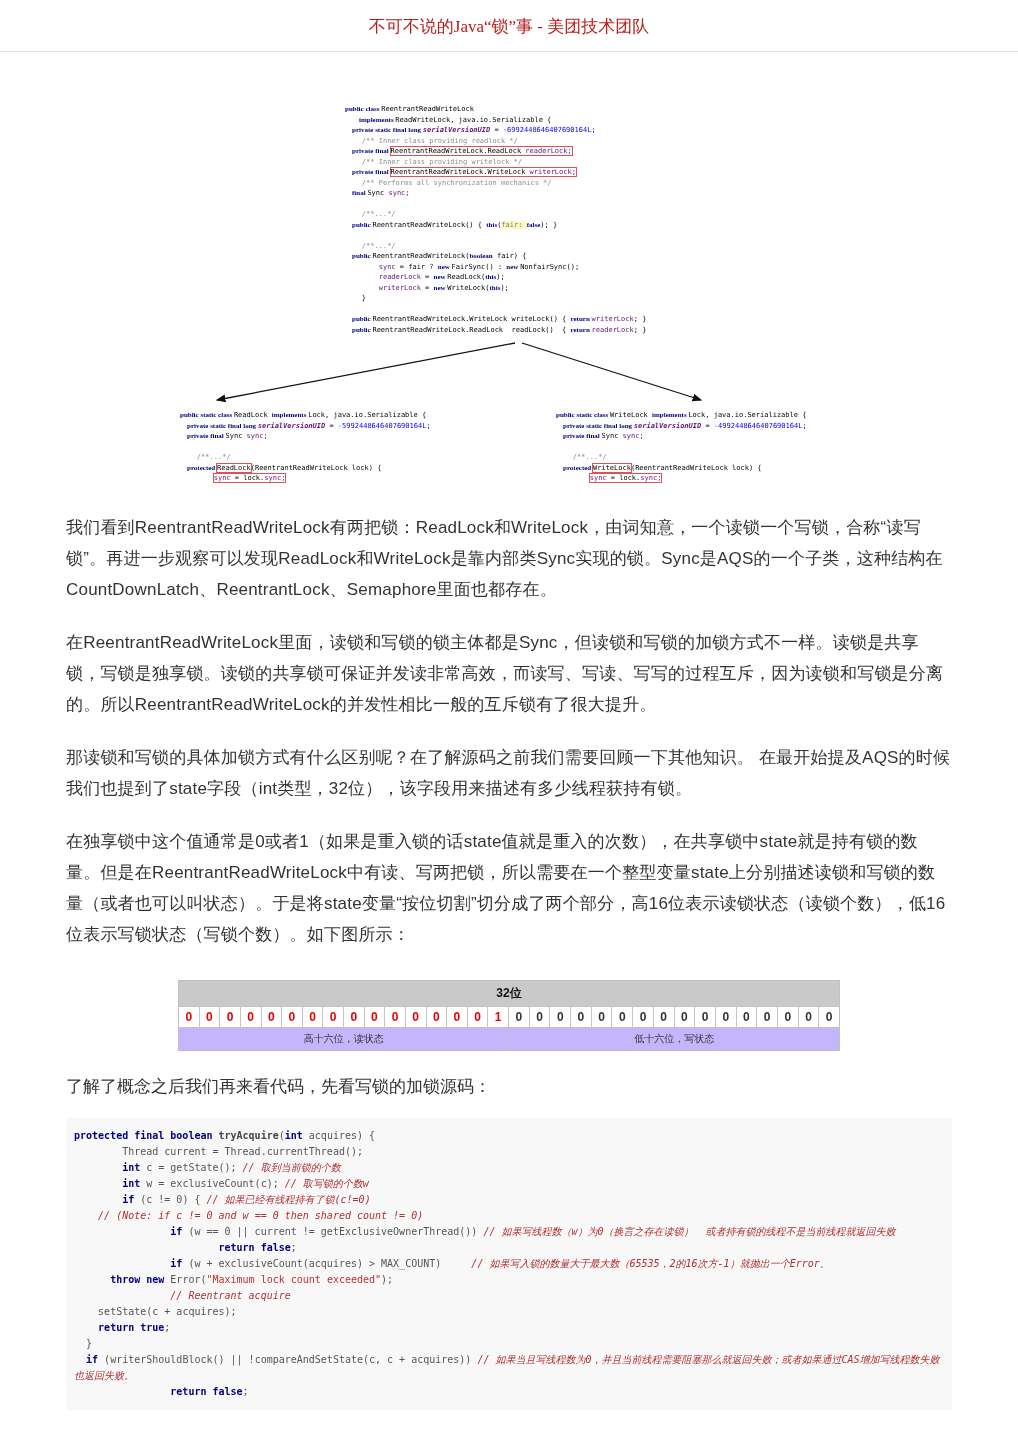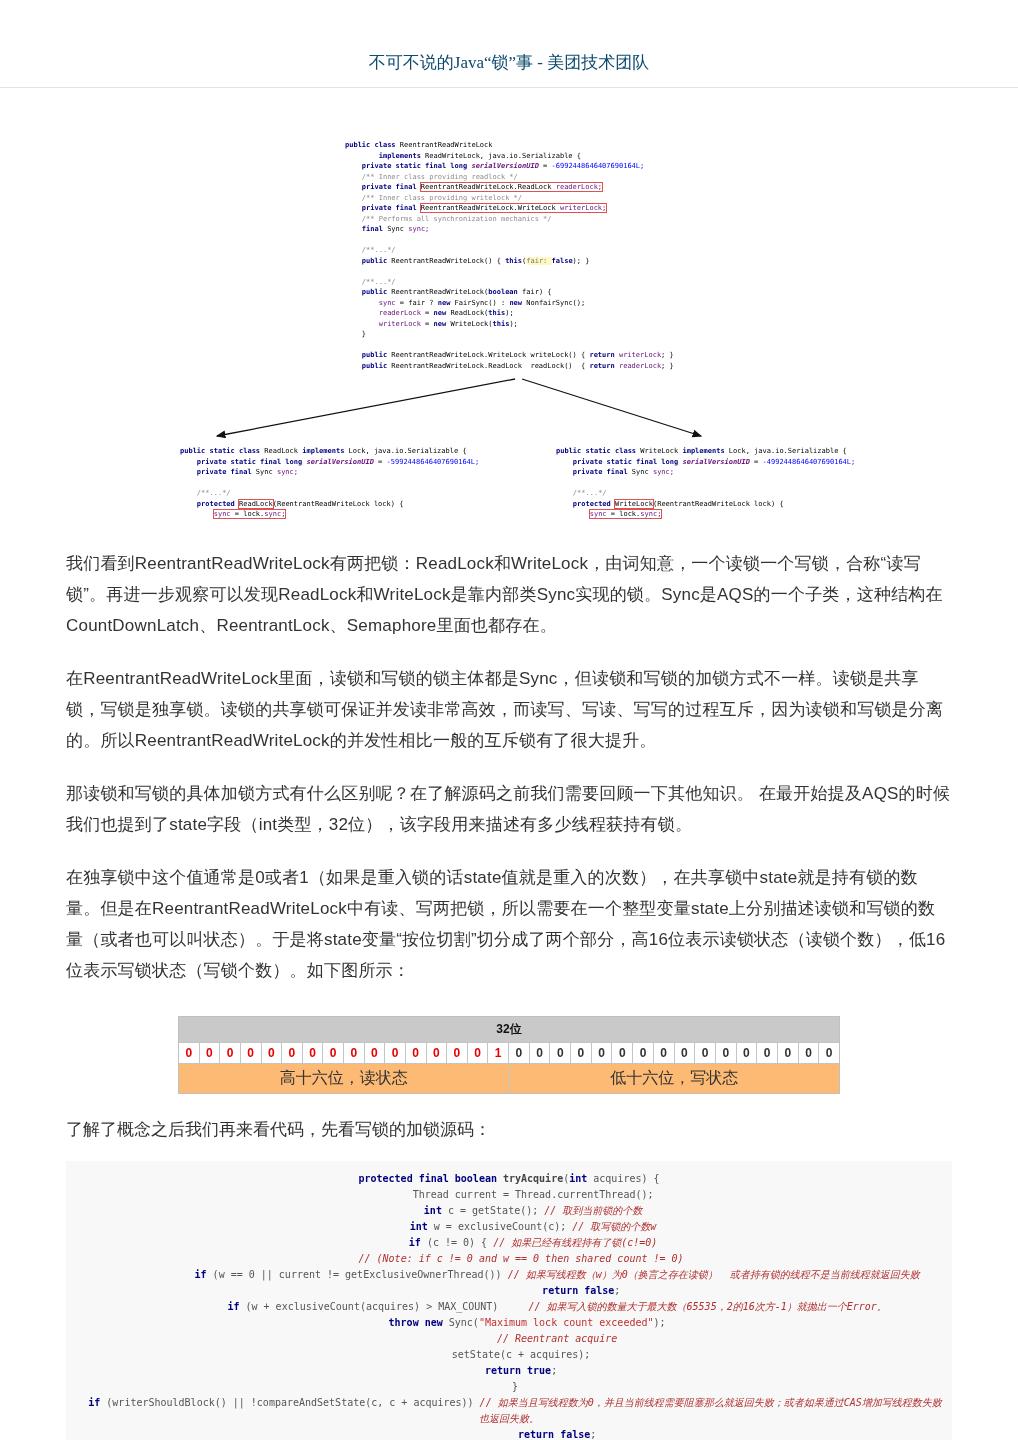--- a/index.html
+++ b/index.html
@@ -6,36 +6,35 @@
   html,body { background:#fff; }
   body {
     width:1018px; min-height:1440px; margin:0 auto;
     font-family:"Liberation Sans","DejaVu Sans",sans-serif;
     color:#333;
   }
   
   .print-header {
     text-align:center; padding:15px 0 13px;
     font-family:"Liberation Serif","DejaVu Serif",serif;
-    font-size:17px; color:#0c4a6e;
+    font-size:17px; color:#b91c1c;
     border-bottom:1px solid #e3e3e3;
-    margin-top:36px;
   }
   .content { width:886px; margin:0 auto; }
 
   
   .figure { position:relative; height:392px; margin-top:52px; }
   .arrows { position:absolute; left:0; top:0; width:886px; height:392px; }
   .codeimg {
     position:absolute;
     font-family:"DejaVu Sans Mono","Liberation Mono",monospace;
     font-size:7px; line-height:10.5px; white-space:pre; color:#000;
   }
   .codeimg .cl { white-space:pre; }
-  .ide .tok-k { color:#000080; font-weight:bold; }
+  .ide .tok-k { color:#000080; font-weight:bold;font-family:Liberation Serif, serif; }
   .ide .tok-p { color:#000; }
   .ide .tok-f { color:#660e7a; }
   .ide .tok-sf { color:#660e7a; font-style:italic; font-weight:bold; }
   .ide .tok-n { color:#0000ff; }
   .ide .tok-c { color:#8c8c8c; }
   .ide .tok-h { color:#777; background:#fef9c3; border-radius:2px; }
   .rbox { outline:1px solid #e05252; }
 
   
   .paras { margin-top:16px; }
@@ -50,32 +49,32 @@
   .bit-row { display:flex; border-top:1px solid #c4c4c4; }
   .bit-half { display:flex; flex:1; }
   .bit {
     flex:1; text-align:center; padding:3px 0; font-size:12px; font-weight:bold;
     border-right:1px solid #c4c4c4; background:#fff;
   }
   .bit-half:last-child .bit:last-child { border-right:none; }
   .bit.hi { color:#e60000; }
   .bit.lo { color:#333; }
   .bit-labels { display:flex; border-top:1px solid #c4c4c4; }
-  .bit-label { flex:1; text-align:center; font-size:16px; color:#333; padding:4px 0; background:#fdba74; }
+  .bit-label { flex:1; text-align:center; font-size:10px; color:#333; padding:4px 0; background:#c4b5fd; }
   .bit-label + .bit-label { border-left:1px solid #c4c4c4; }
 
   .code-intro { margin-top:20px; font-size:17px; line-height:31px; color:#333; }
 
   
   .src {
     background:#f8f8f8; margin-top:16px; padding:10px 8px;
     font-family:"DejaVu Sans Mono","Liberation Mono",monospace;
     font-size:10px; line-height:16px; color:#555;
   }
-  .src .cl { white-space:pre-wrap; word-break:break-all;text-align:center; }
+  .src .cl { white-space:pre-wrap; word-break:break-all; }
   .src .tok-k { color:#000080; font-weight:bold; }
   .src .tok-fn { color:#444; font-weight:bold; }
   .src .tok-p { color:#555; }
   .src .tok-c { color:#b03030; font-style:italic; }
   .src .tok-s { color:#c03030; }
 </style>
 </head>
 <body>
 
 <div class="print-header">不可不说的Java“锁”事 - 美团技术团队</div>
@@ -155,21 +154,21 @@
   <div class="src">
       <div class="cl"><span class="tok-k">protected final boolean </span><span class="tok-fn">tryAcquire</span><span class="tok-p">(</span><span class="tok-k">int</span><span class="tok-p"> acquires) {</span></div>
       <div class="cl"><span class="tok-p">        Thread current = Thread.currentThread();</span></div>
       <div class="cl"><span class="tok-p">        </span><span class="tok-k">int</span><span class="tok-p"> c = getState(); </span><span class="tok-c">// 取到当前锁的个数</span></div>
       <div class="cl"><span class="tok-p">        </span><span class="tok-k">int</span><span class="tok-p"> w = exclusiveCount(c); </span><span class="tok-c">// 取写锁的个数w</span></div>
       <div class="cl"><span class="tok-p">        </span><span class="tok-k">if</span><span class="tok-p"> (c != 0) { </span><span class="tok-c">// 如果已经有线程持有了锁(c!=0)</span></div>
       <div class="cl"><span class="tok-p">    </span><span class="tok-c">// (Note: if c != 0 and w == 0 then shared count != 0)</span></div>
       <div class="cl"><span class="tok-p">                </span><span class="tok-k">if</span><span class="tok-p"> (w == 0 || current != getExclusiveOwnerThread()) </span><span class="tok-c">// 如果写线程数（w）为0（换言之存在读锁）  或者持有锁的线程不是当前线程就返回失败</span></div>
       <div class="cl"><span class="tok-p">                        </span><span class="tok-k">return false</span><span class="tok-p">;</span></div>
       <div class="cl"><span class="tok-p">                </span><span class="tok-k">if</span><span class="tok-p"> (w + exclusiveCount(acquires) &gt; MAX_COUNT)     </span><span class="tok-c">// 如果写入锁的数量大于最大数（65535，2的16次方-1）就抛出一个Error。</span></div>
-      <div class="cl"><span class="tok-p">      </span><span class="tok-k">throw new </span><span class="tok-p">Sync(</span><span class="tok-s">"Maximum lock count exceeded"</span><span class="tok-p">);</span></div>
+      <div class="cl"><span class="tok-p">      </span><span class="tok-k">throw new </span><span class="tok-p">Error(</span><span class="tok-s">"Maximum lock count exceeded"</span><span class="tok-p">);</span></div>
       <div class="cl"><span class="tok-p">                </span><span class="tok-c">// Reentrant acquire</span></div>
       <div class="cl"><span class="tok-p">    setState(c + acquires);</span></div>
       <div class="cl"><span class="tok-p">    </span><span class="tok-k">return true</span><span class="tok-p">;</span></div>
       <div class="cl"><span class="tok-p">  }</span></div>
       <div class="cl"><span class="tok-p">  </span><span class="tok-k">if</span><span class="tok-p"> (writerShouldBlock() || !compareAndSetState(c, c + acquires)) </span><span class="tok-c">// 如果当且写线程数为0，并且当前线程需要阻塞那么就返回失败；或者如果通过CAS增加写线程数失败也返回失败。</span></div>
       <div class="cl"><span class="tok-p">                </span><span class="tok-k">return false</span><span class="tok-p">;</span></div>
     </div>
 
 </div>
 

